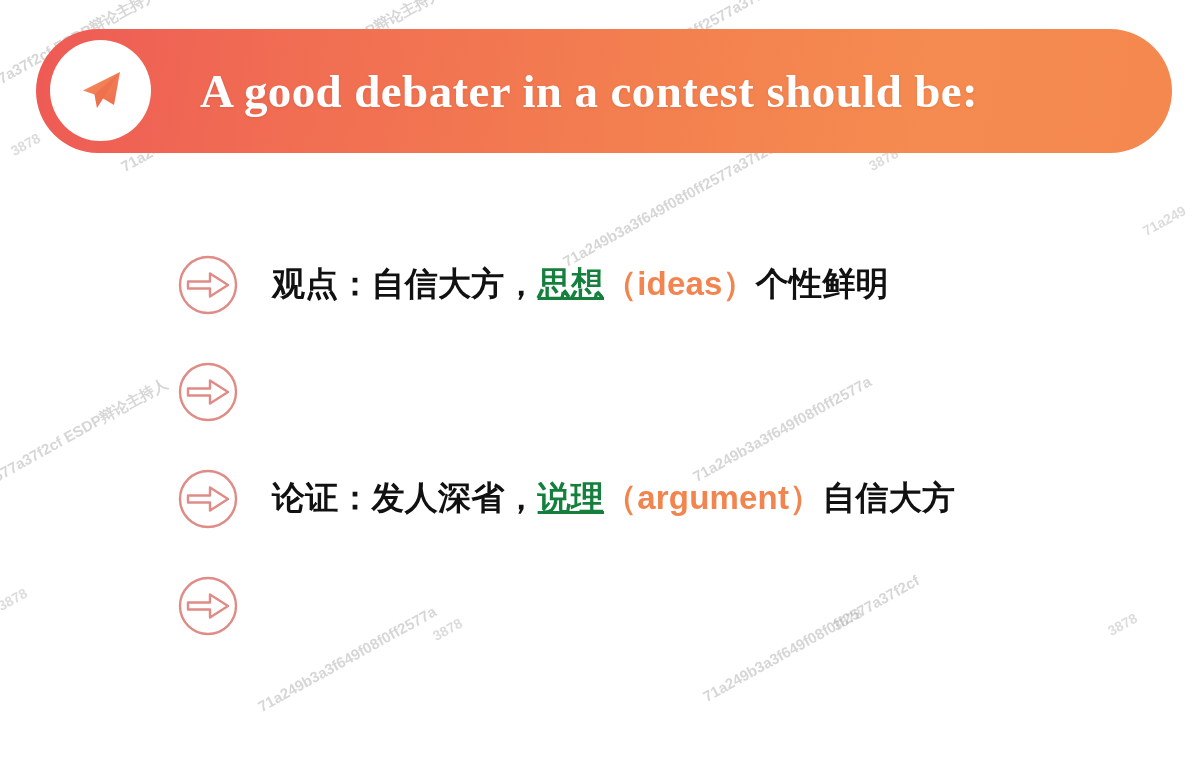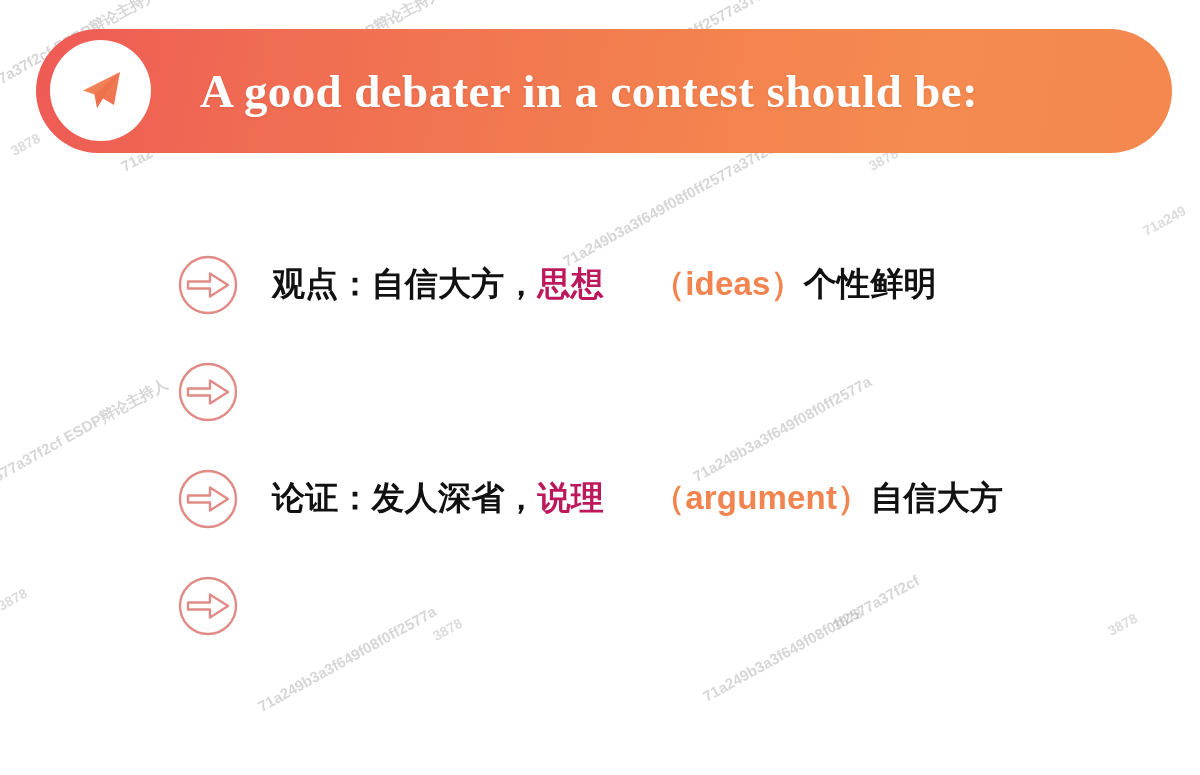--- a/index.html
+++ b/index.html
@@ -104,25 +104,25 @@
   .bullet-icon svg { display: block; }
   .row-text {
     font-size: 33px;
     font-weight: bold;
     color: #111111;
     white-space: nowrap;
     letter-spacing: 0.2px;
     font-family: "Liberation Sans", "DejaVu Sans", sans-serif;
   }
   .row-text .hl {
-    color: #be185d;
+    color: #15803d;
+    text-decoration: underline;
   }
   .row-text .en {
     color: #f2854f;
-    margin-left: 48px;
   }
 </style>
 </head>
 <body>
 
 <div id="header-banner">
   <div id="header-icon-circle">
     <span>
       <svg width="56" height="56" viewBox="0 0 56 56" aria-hidden="true">
         <defs>

